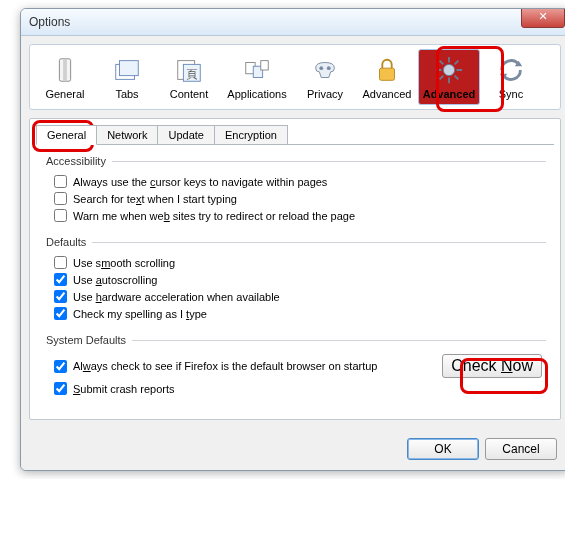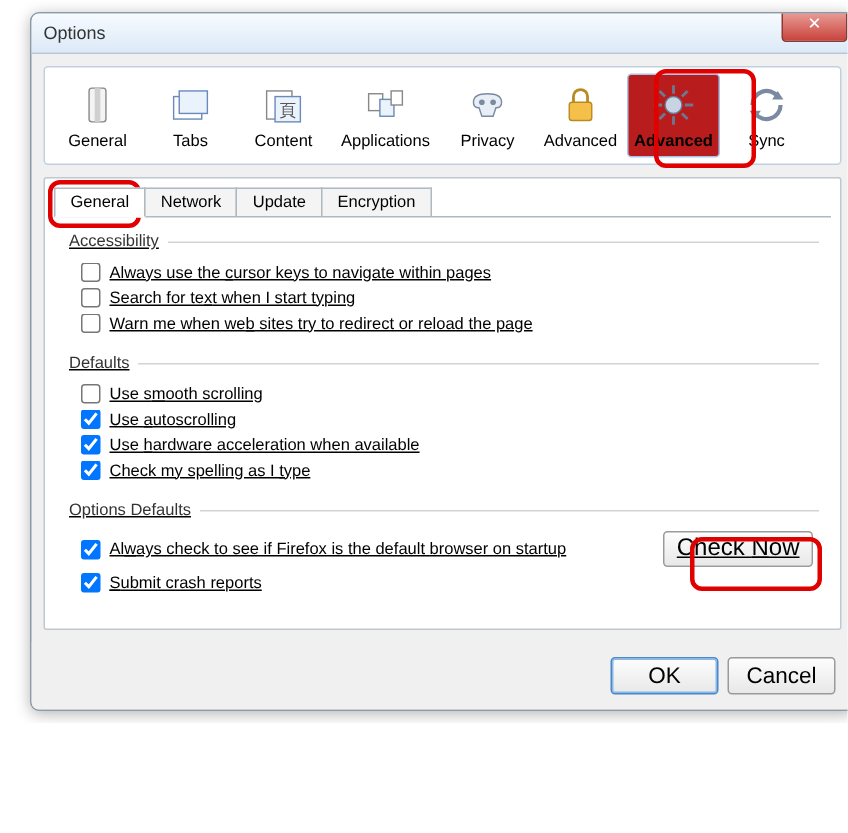--- a/index.html
+++ b/index.html
@@ -109,21 +109,20 @@
     margin-bottom: -1px;
   }
   .panel {
     padding: 10px 14px;
   }
   fieldset {
     border: none;
     border-top: 1px solid #d0d4d8;
     margin: 0 0 8px 0;
     padding: 6px 0 4px 0;
-    text-decoration: underline;
   }
   legend {
     font-size: 11px;
     color: #333;
     padding-right: 6px;
   }
   .chk-row {
     display: flex;
     align-items: center;
     padding: 2px 0 2px 10px;
@@ -152,21 +151,21 @@
   }
   .bottom-buttons {
     display: flex;
     justify-content: flex-end;
     gap: 6px;
     padding: 10px 12px;
     background: #f0f0f0;
   }
   .bottom-buttons button {
     min-width: 72px;
-    font-size: 15px;
+    font-size: 12px;
     padding: 3px 10px;
     background: linear-gradient(#fdfdfd, #e8e8e8);
     border: 1px solid #9a9a9a;
     border-radius: 3px;
     cursor: pointer;
   }
   .bottom-buttons button.default {
     border: 1px solid #4a88c8;
     box-shadow: 0 0 0 1px #88b8e8 inset;
   }
@@ -315,21 +314,21 @@
           <input type="checkbox" checked="" style="">
           <label>Use <span class="u">h</span>ardware acceleration when available</label>
         </div>
         <div class="chk-row">
           <input type="checkbox" checked="" style="">
           <label>Check my spelling as I <span class="u">t</span>ype</label>
         </div>
       </fieldset>
 
       <fieldset style="position:relative;">
-        <legend>Options Defaults</legend>
+        <legend>System Defaults</legend>
         <div class="chk-row sysdef-row">
           <input type="checkbox" checked="" style="">
           <label>Al<span class="u">w</span>ays check to see if Firefox is the default browser on startup</label>
           <button class="check-now-btn">Check <span class="u">N</span>ow</button>
         </div>
         <div class="chk-row">
           <input type="checkbox" checked="" style="">
           <label><span class="u">S</span>ubmit crash reports</label>
         </div>
         <div class="highlight-red" style="right:-2px; top:12px; width:82px; height:30px;"></div>

